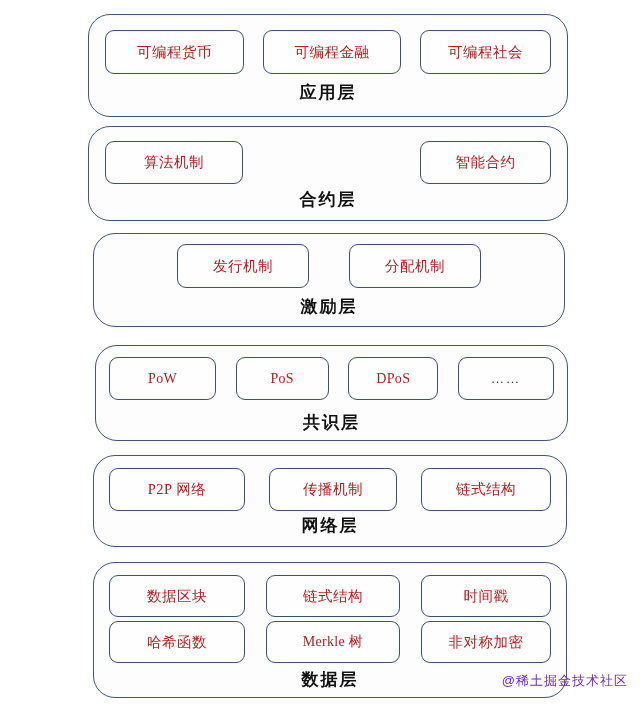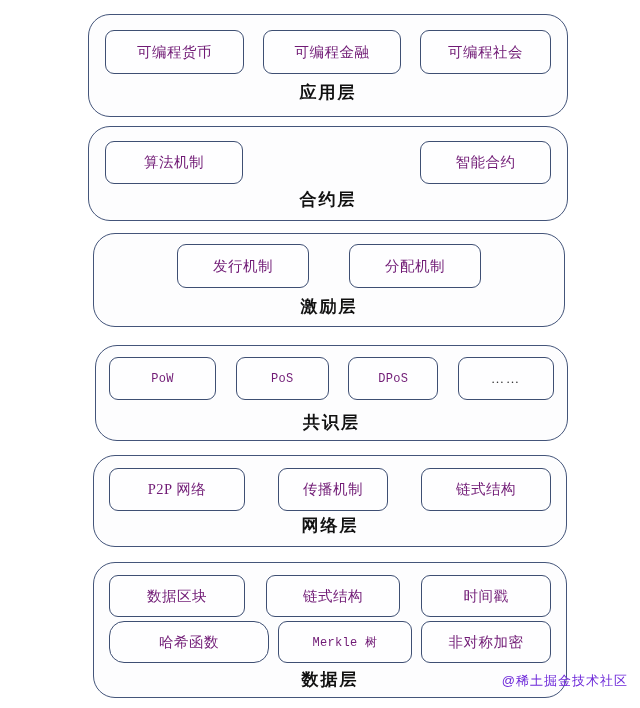--- a/index.html
+++ b/index.html
@@ -49,27 +49,27 @@
   .cell {
     box-sizing: border-box;
     border: 1.5px solid #3e4f73;
     border-radius: 9px;
     background: #fefeff;
     display: flex;
     align-items: center;
     justify-content: center;
     font-size: 14.5px;
     letter-spacing: 0.5px;
-    color: #701a75;
+    color: #b91c1c;
     white-space: nowrap;
   }
 
   .cell.latin {
-    font-family: Liberation Mono, monospace;
-    font-size: 12px;
+    font-family: Liberation Serif, serif;
+    font-size: 14px;
     letter-spacing: 0.3px;
   }
 
   .cell.dots {
     letter-spacing: 2px;
     font-size: 13px;
     color: #333;
   }
 
   .layer-title {
@@ -132,34 +132,34 @@
       <div class="cell latin" style="width:93px;">PoS</div>
       <div class="cell latin" style="width:90px;">DPoS</div>
       <div class="cell dots" style="width:96px;">……</div>
     </div>
     <div class="layer-title" style="top:65px;">共识层</div>
   </div>
 
   <div class="layer" style="left:93px; top:455px; width:474px; height:92px;">
     <div class="boxrow" style="top:12px; height:43px; padding:0 15px;">
       <div class="cell" style="width:136px;">P2P 网络</div>
-      <div class="cell" style="width:110px;">传播机制</div>
+      <div class="cell" style="width:128px;">传播机制</div>
       <div class="cell" style="width:130px;">链式结构</div>
     </div>
     <div class="layer-title" style="top:58px;">网络层</div>
   </div>
 
   <div class="layer" style="left:93px; top:562px; width:474px; height:136px;">
     <div class="boxrow" style="top:12px; height:42px; padding:0 15px;">
       <div class="cell" style="width:136px;">数据区块</div>
       <div class="cell" style="width:134px;">链式结构</div>
       <div class="cell" style="width:130px;">时间戳</div>
     </div>
     <div class="boxrow" style="top:58px; height:42px; padding:0 15px;">
-      <div class="cell" style="width:160px;border-radius:15px;">哈希函数</div>
+      <div class="cell" style="width:136px;">哈希函数</div>
       <div class="cell latin" style="width:134px;text-align:center;">Merkle 树</div>
       <div class="cell" style="width:130px;">非对称加密</div>
     </div>
     <div class="layer-title" style="top:105px;">数据层</div>
   </div>
 
   <div class="watermark">@稀土掘金技术社区</div>
 
 </div>
 

